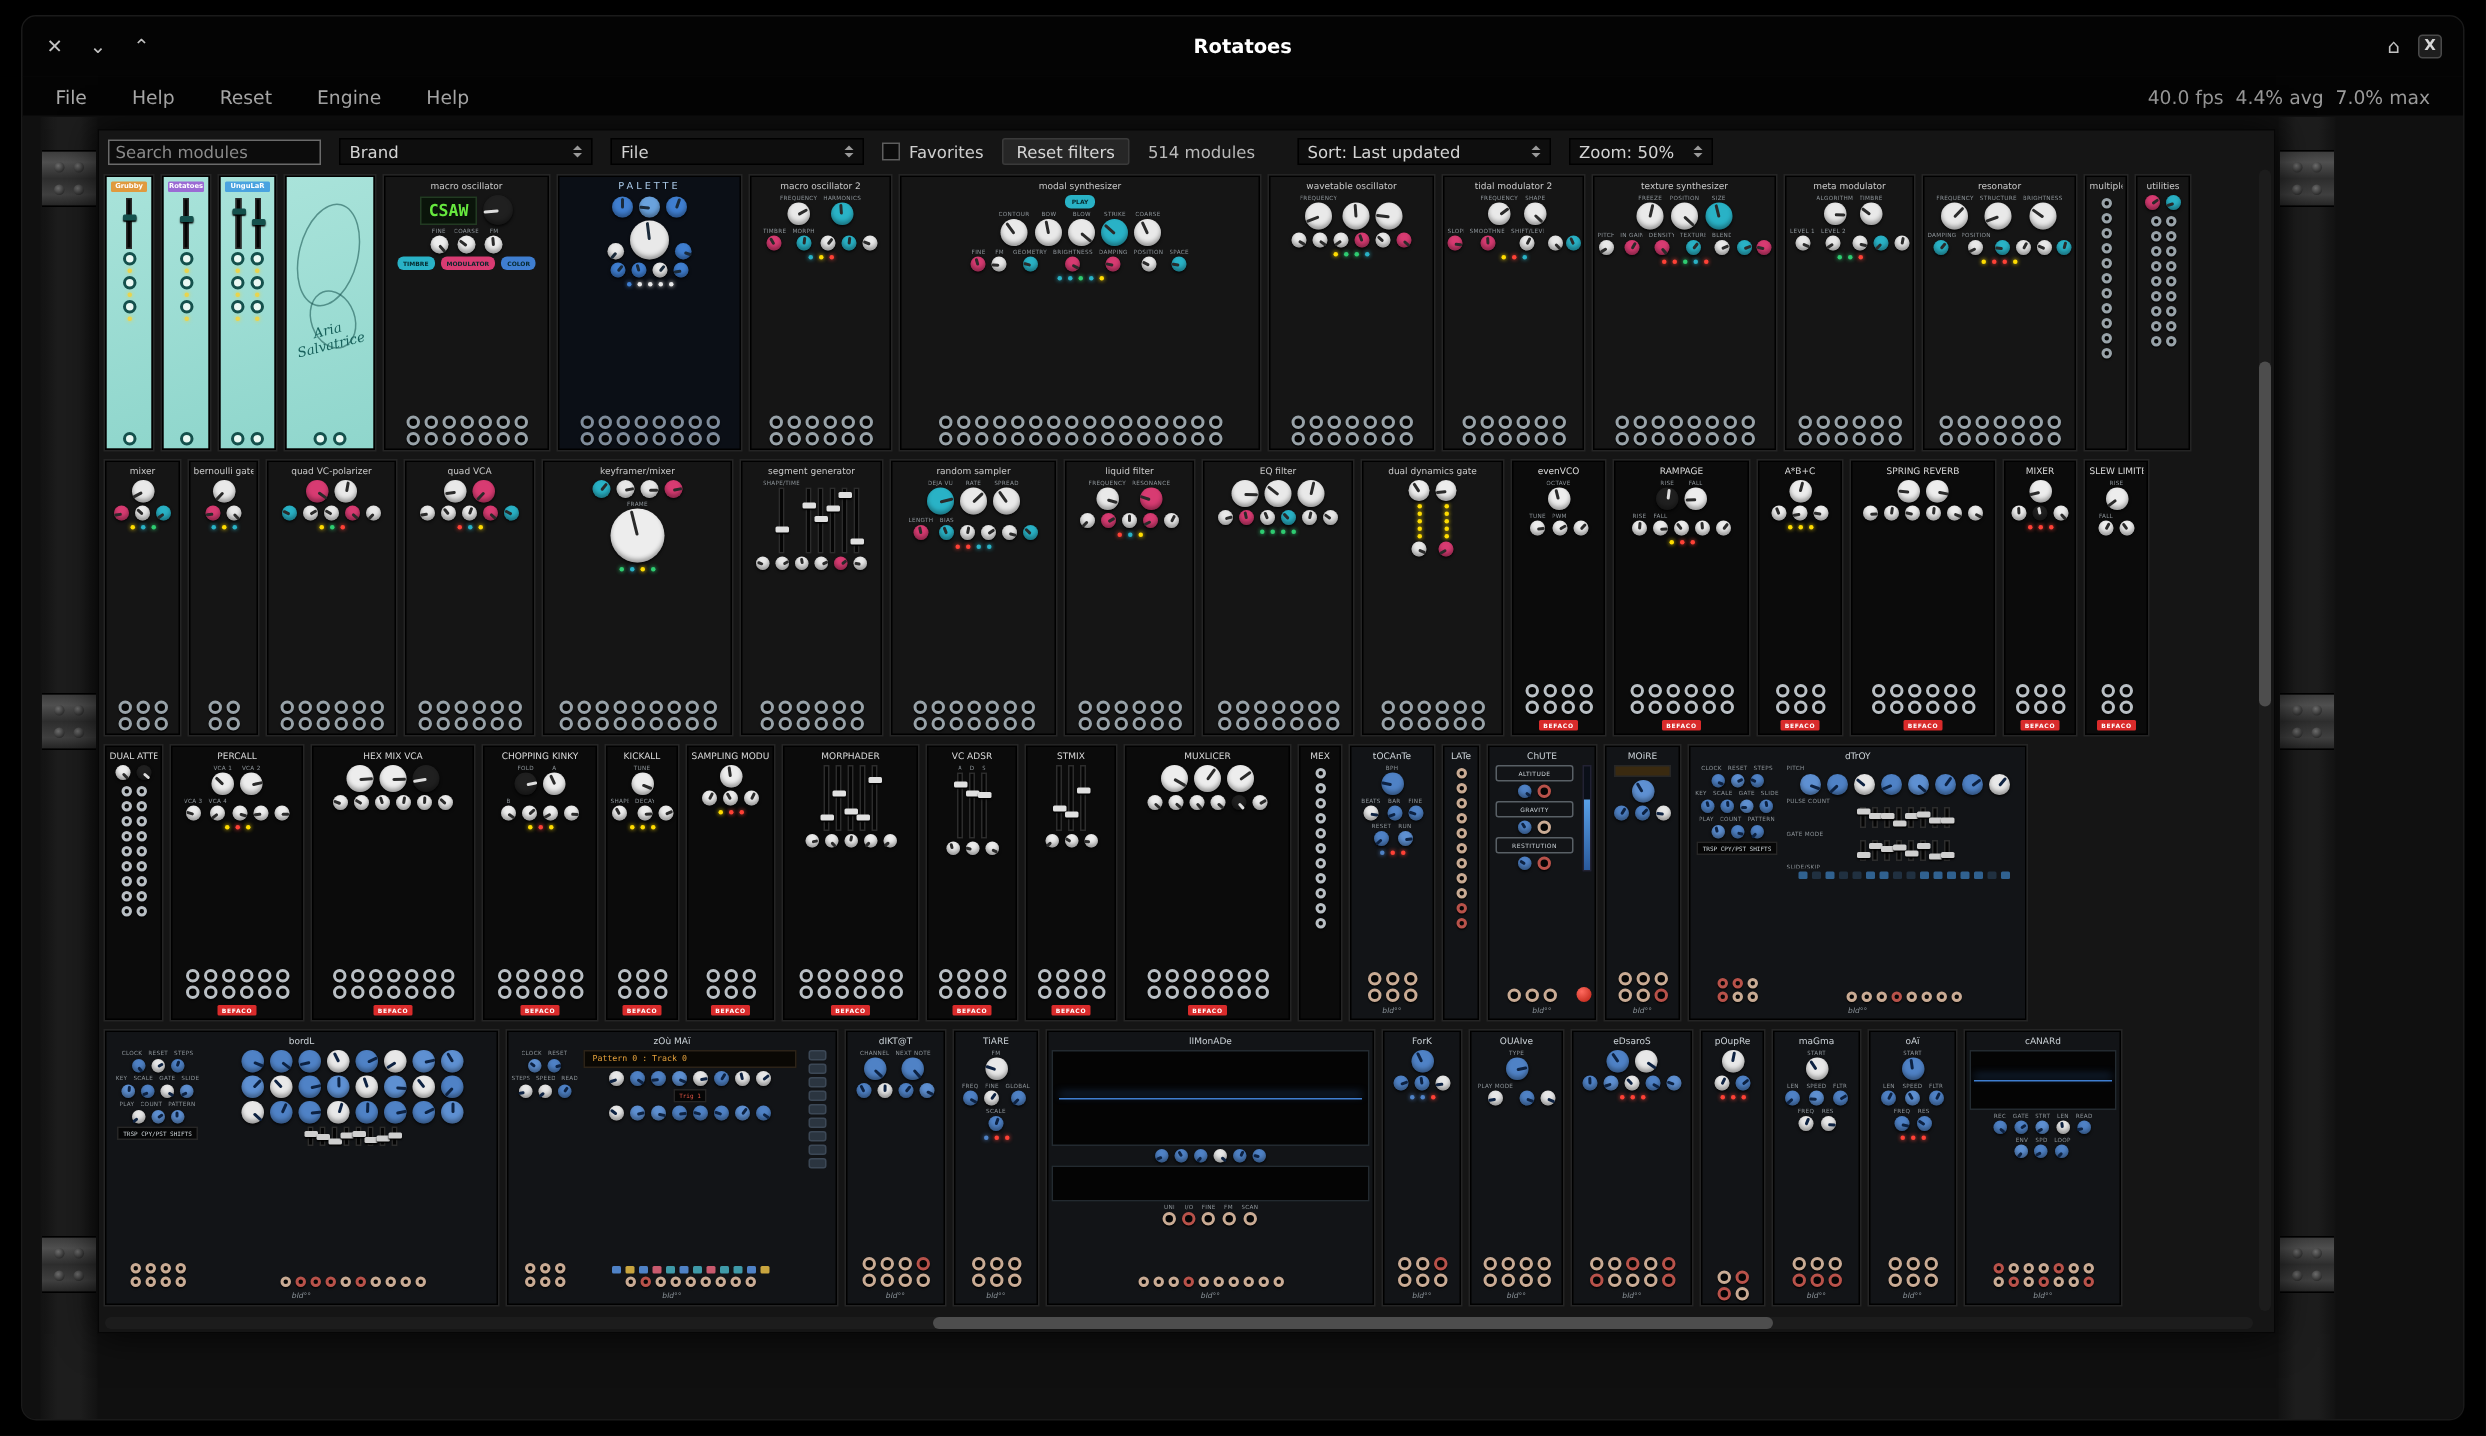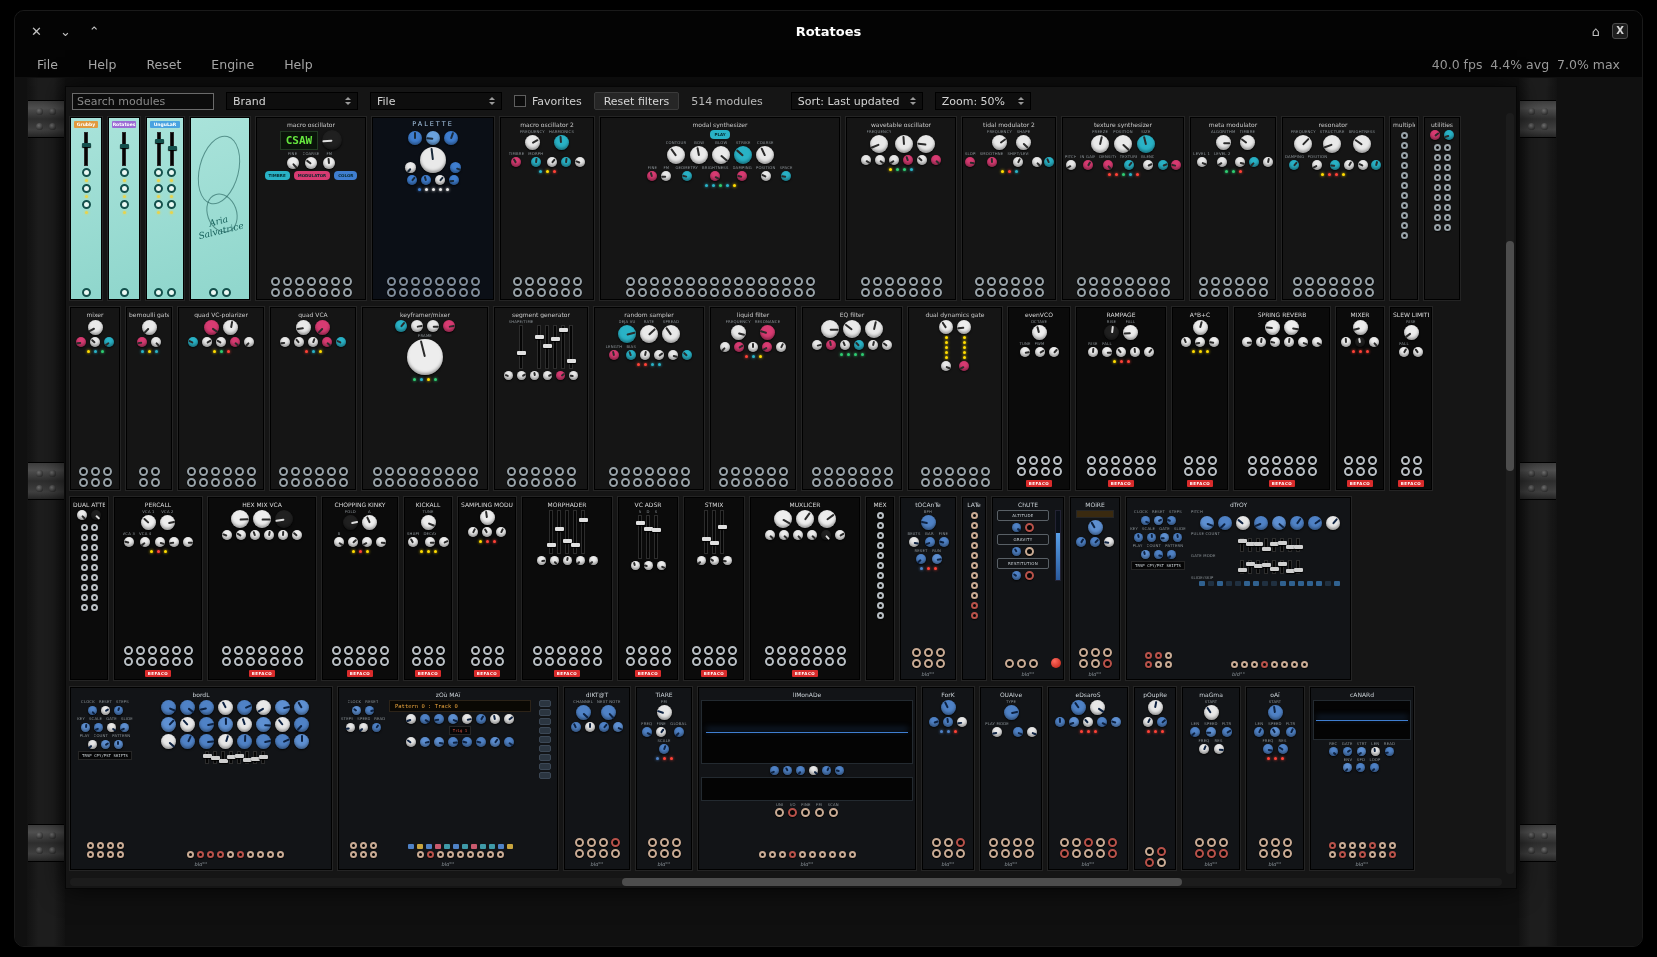--- a/index.html
+++ b/index.html
@@ -17,21 +17,21 @@
 .main{position:relative;height:calc(100% - 67px);background:#101010}
 .rail{position:absolute;top:0;bottom:0;width:38px;background:linear-gradient(90deg,#121212,#1d1d1d 30%,#1d1d1d 70%,#121212)}
 .rail-l{left:12px}.rail-r{left:1504px}
 .band{position:absolute;left:1px;right:1px;height:38px;background:linear-gradient(#3d3d3d,#505050 20%,#2e2e2e 50%,#404040 80%,#262626);display:grid;grid-template-columns:1fr 1fr;place-items:center;padding:3px 5px;border-top:1px solid #000;border-bottom:1px solid #000}
 .screw{width:7px;height:7px;border-radius:50%;background:radial-gradient(circle at 40% 35%,#6e6e6e,#141414)}
 .browser{position:absolute;left:50px;top:8px;width:1452px;height:803px;background:#151515;border:1px solid #060606;box-shadow:0 0 24px rgba(0,0,0,.8);padding:3px 4px}
 .filterbar{display:flex;align-items:center;gap:12px;height:22px;padding:0 2px;margin-bottom:5px}
 .search{width:142px;height:17px;background:#0c0c0c;border:1px solid #6b6b6b;color:#cfcfcf;font-size:11px;padding:0 4px;font-family:inherit;outline:none}
 .search::placeholder{color:#8a8a8a}
 .dd{height:18px;background:#0e0e0e;border:1px solid #000;display:flex;align-items:center;justify-content:space-between;color:#d4d4d4;font-size:11px;padding:0 6px;cursor:pointer}
-.dd-brand,.dd-tags,.dd-sort{width:132px}
+.dd-brand,.dd-tags,.dd-sort{width:169px}
 .dd-zoom{width:96px}
 .dd-sort{margin-left:16px}
 .arr{display:flex;flex-direction:column;gap:2px;margin-left:8px}
 .arr i{display:block;width:0;height:0;border-left:3px solid transparent;border-right:3px solid transparent}
 .arr .up{border-bottom:3px solid #9a9a9a}
 .arr .dn{border-top:3px solid #9a9a9a}
 .fav{display:flex;align-items:center;gap:6px}
 .cb{width:12px;height:12px;background:#0c0c0c;border:1px solid #5e5e5e;cursor:pointer}
 .flabel{color:#cfcfcf;font-size:11px}
 .btn{height:18px;background:#262626;border:1px solid #3a3a3a;color:#d6d6d6;font-size:11px;padding:0 9px;border-radius:2px;cursor:pointer;font-family:inherit}

